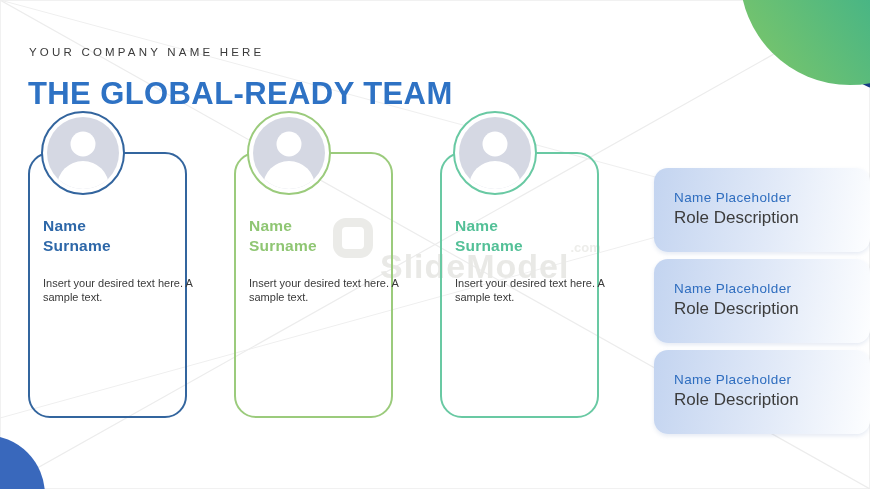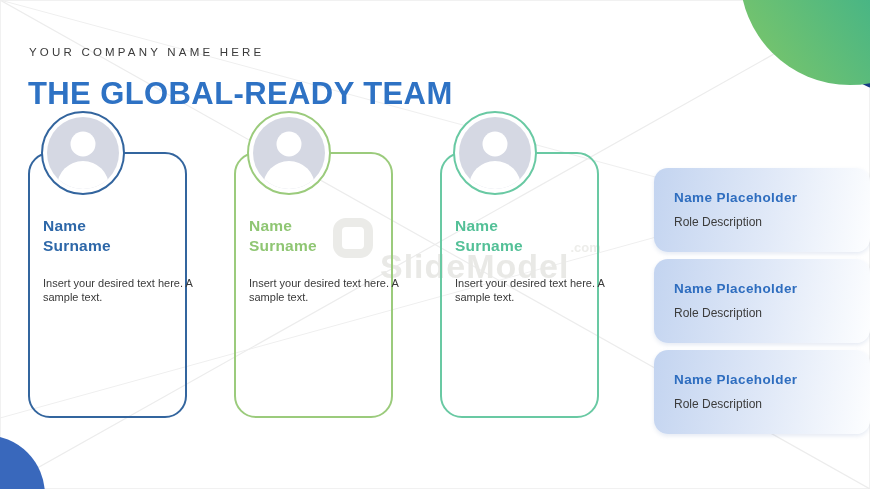--- a/index.html
+++ b/index.html
@@ -63,23 +63,23 @@
   .card-desc { position:absolute; left:13px; top:122px; width:158px; font-size:11px;
     line-height:1.3; color:#3a3a3a; }
 
   
   .role-box { position:absolute; left:654px; width:216px; height:84px; border-radius:14px;
     background:linear-gradient(100deg,#c3d4f0 0%,#e2eaf8 55%,#fdfeff 100%);
     box-shadow:0 2px 4px rgba(110,140,190,0.18); z-index:3; }
   .role-box.r1 { top:168px; }
   .role-box.r2 { top:259px; }
   .role-box.r3 { top:350px; }
-  .role-name { position:absolute; left:20px; top:22px; font-size:13.5px; font-weight:bold;
+  .role-name { position:absolute; left:20px; top:22px; font-size:13.5px; font-weight:normal;
     letter-spacing:0.4px; color:#2e6dbf; }
-  .role-desc { position:absolute; left:20px; top:47px; font-size:12px; color:#3c3c3c; }
+  .role-desc { position:absolute; left:20px; top:40px; font-size:17px; color:#3c3c3c; }
 </style>
 </head>
 <body>
 
 <div class="slide">
 
   <svg class="wm-lines" width="870" height="489">
     <line x1="0" y1="0" x2="870" y2="489" stroke="#ececec" stroke-width="1.2"></line>
     <line x1="870" y1="0" x2="0" y2="489" stroke="#ececec" stroke-width="1.2"></line>
     <line x1="0" y1="0" x2="870" y2="235" stroke="#efefef" stroke-width="1"></line>

